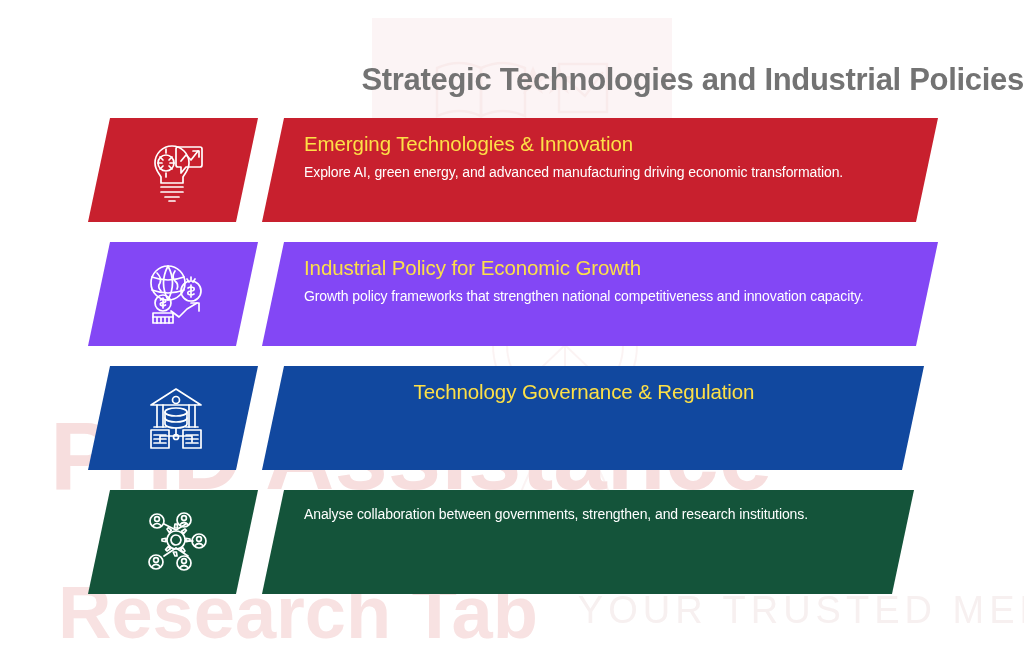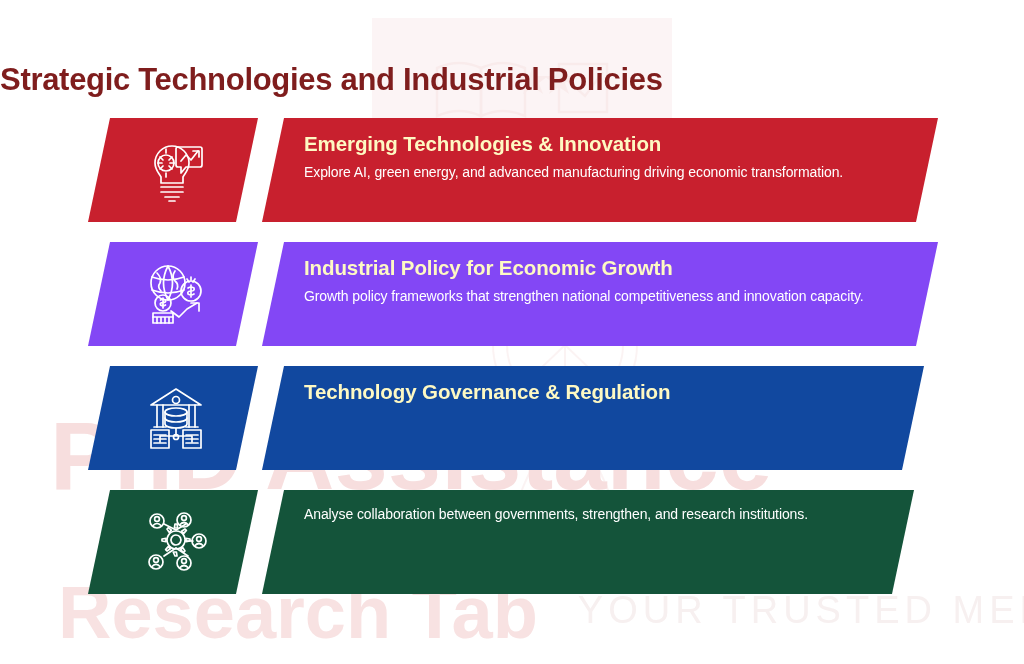--- a/index.html
+++ b/index.html
@@ -95,25 +95,25 @@
     line-height: 1;
     padding-bottom: 6px;
   }
 
   
   .page-title {
     position: absolute;
     left: 0;
     top: 62px;
     width: 1024px;
-    text-align: left;
+    text-align: right;
     font-size: 31px;
     font-weight: bold;
     letter-spacing: -0.3px;
-    color: #7f1d1d;
+    color: #737373;
     z-index: 3;
   }
 
   
   .banners {
     position: absolute;
     left: 0;
     top: 118px;
     width: 1024px;
     z-index: 2;
@@ -147,38 +147,38 @@
     padding: 0;
   }
   .banner-text {
     position: absolute;
     left: 42px;
     top: 14px;
     right: 60px;
   }
   .banner-heading {
     font-size: 20.5px;
-    font-weight: bold;
-    color: #fef9c3;
+    font-weight: normal;
+    color: #fde047;
     line-height: 1.2;
     letter-spacing: -0.1px;
     margin-bottom: 5px;
   }
   .banner-desc {
     font-size: 14px;
     color: #ffffff;
     line-height: 1.46;
     max-width: 600px;
     letter-spacing: -0.1px;
   }
 
   
   .row-0 .banner-body-panel { right: 86px; }
   .row-1 .banner-body-panel { right: 86px; }
-  .row-2 .banner-body-panel { right: 100px; }
+  .row-2 .banner-body-panel { right: 100px; text-align: center; }
   .row-3 .banner-body-panel { right: 110px; }
 </style>
 </head>
 <body>
 
 <div id="canvas">
 
   <div class="wm-layer">
 
     <div class="wm-crest">

